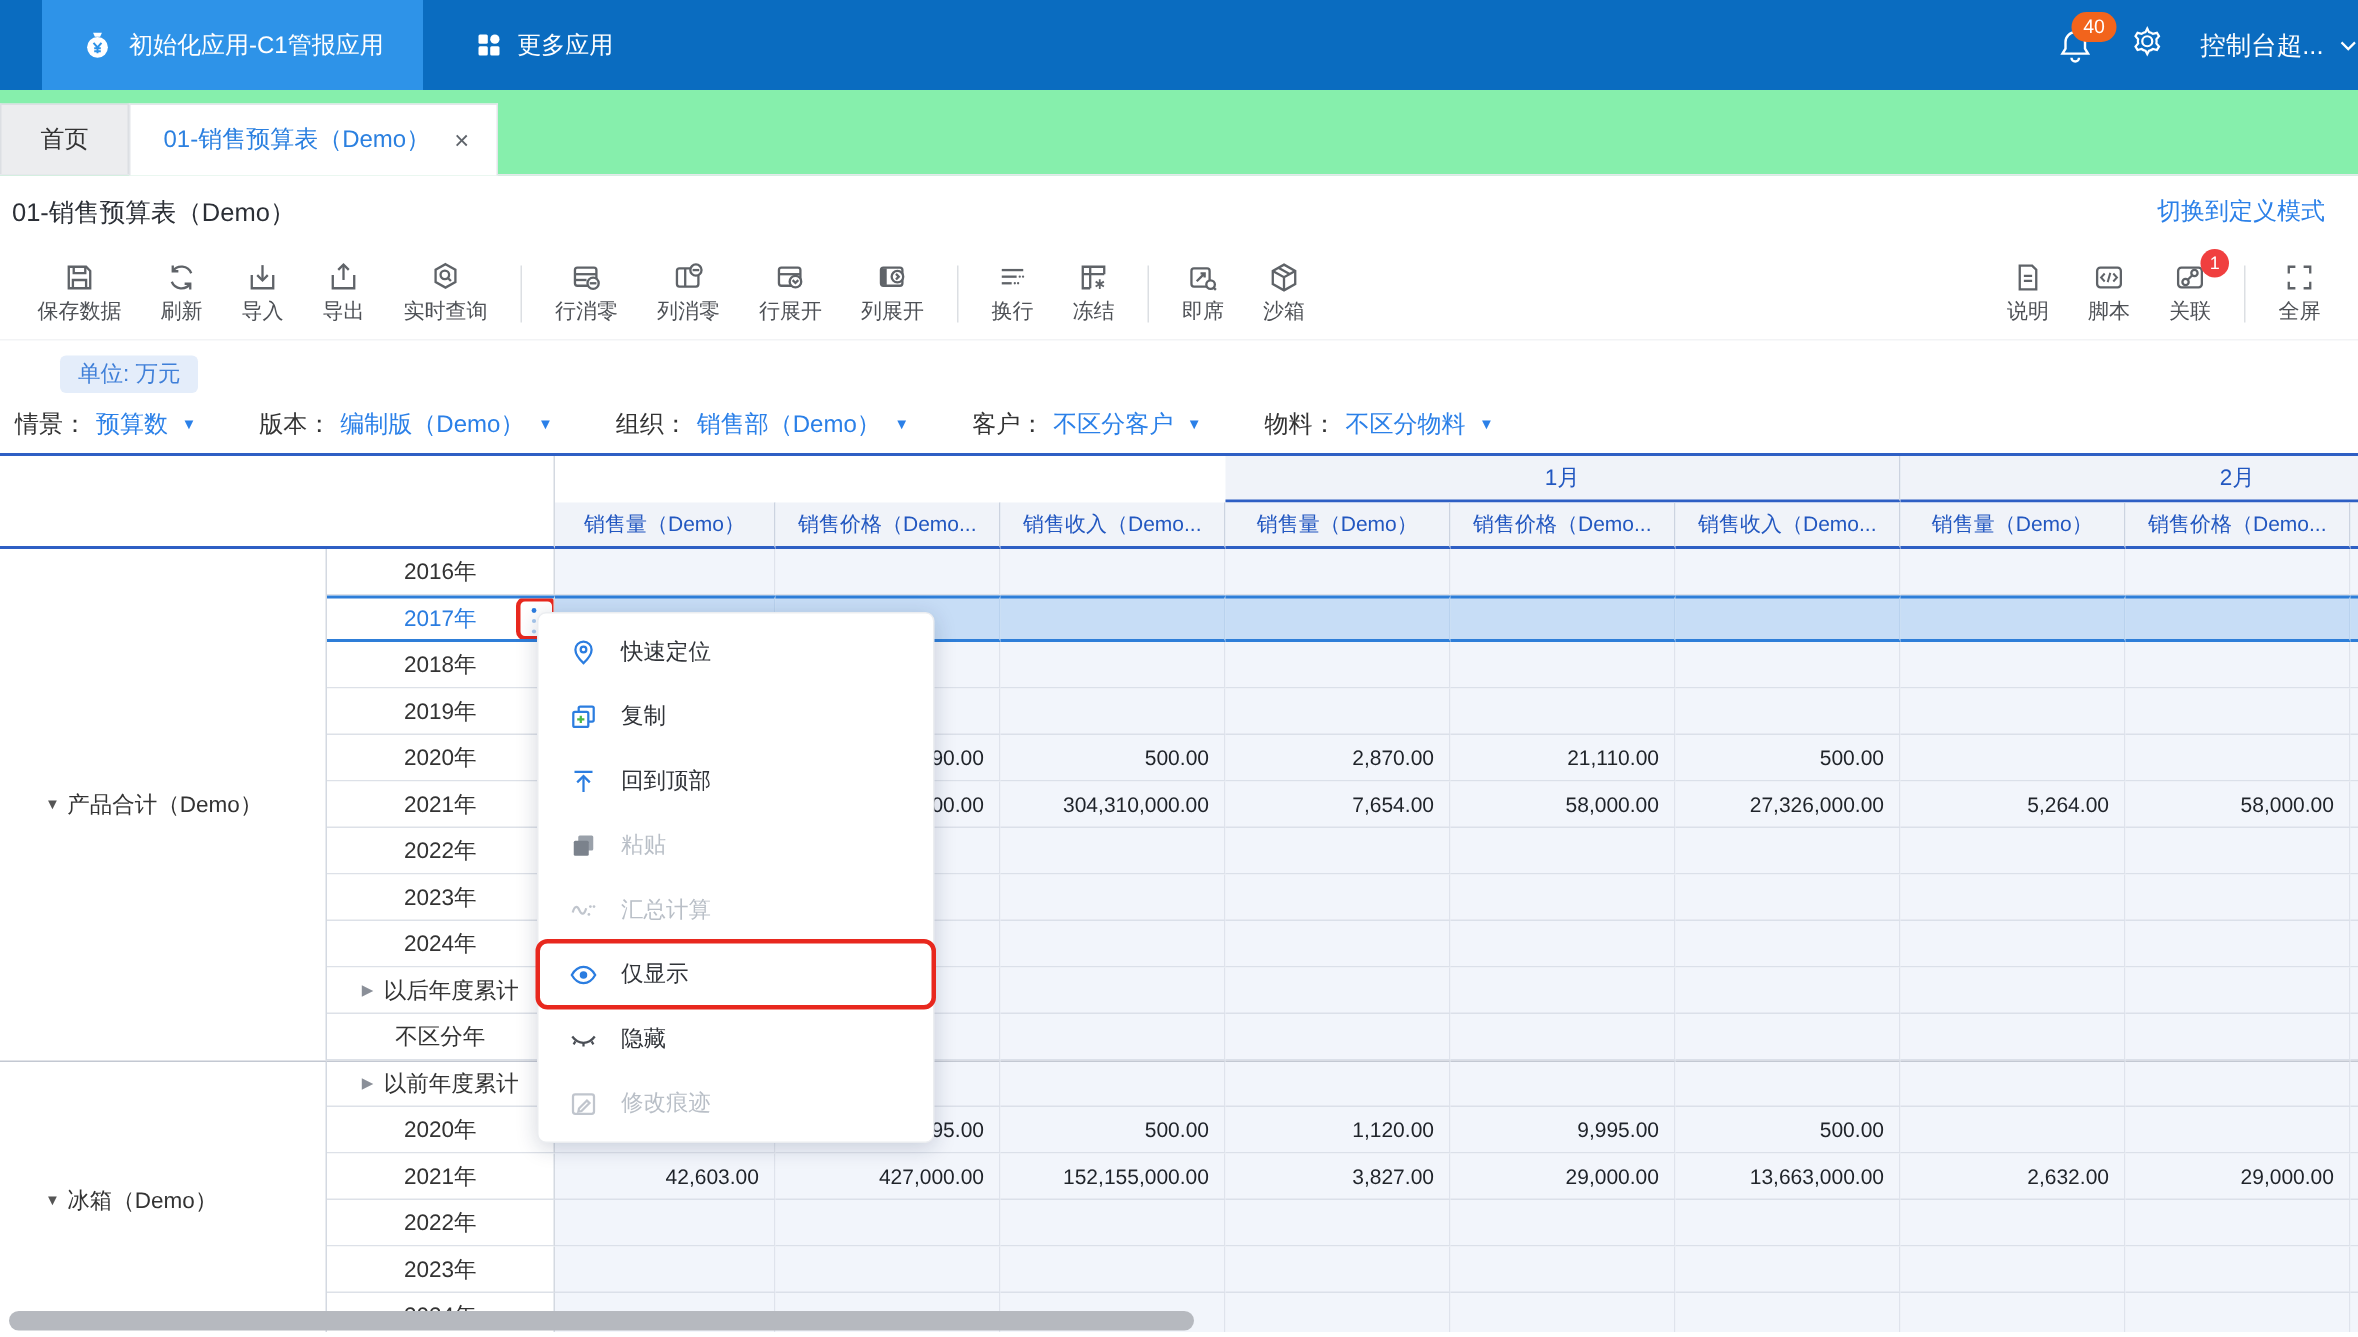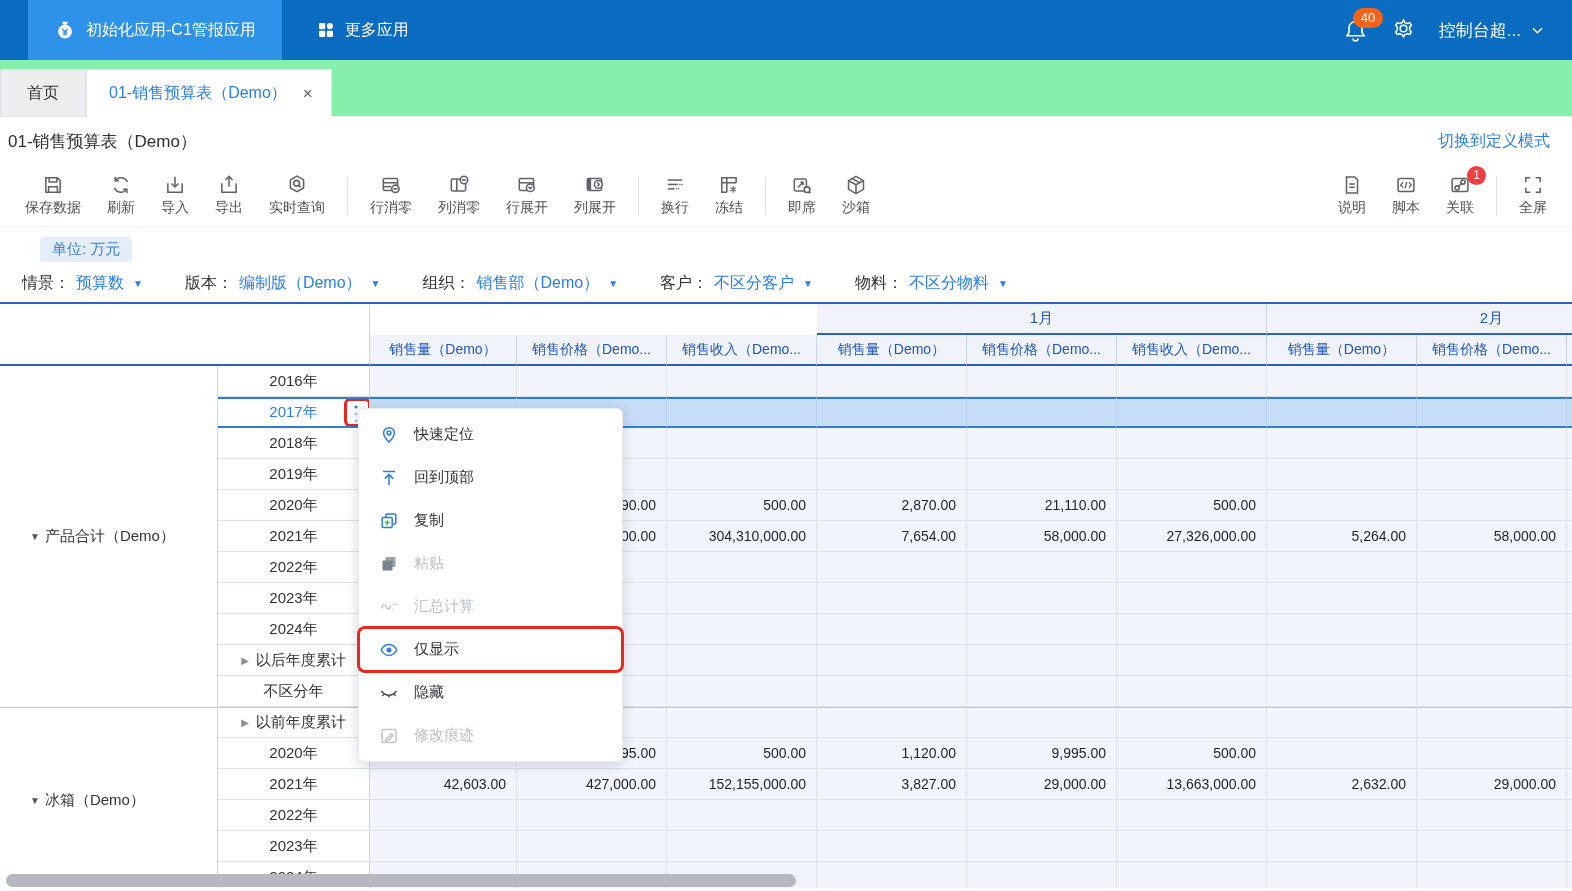--- a/index.html
+++ b/index.html
@@ -4,21 +4,21 @@
 <style>
   * { box-sizing: border-box; margin: 0; padding: 0; }
   html,body { width:1572px; height:891px; overflow:hidden; background:#fff;
     font-family:"Liberation Sans","DejaVu Sans",sans-serif; color:#333; }
   .app { position:relative; width:1572px; height:891px; overflow:hidden; }
 
   
   .topbar { height:60px; background:#0a6cc0; display:flex; align-items:stretch; color:#fff; }
   .app-tab { margin-left:28px; padding:0 26px; background:#2e93e8; display:flex; align-items:center; gap:10px; font-size:16px; cursor:pointer; }
   .more-apps { margin-left:34px; display:flex; align-items:center; gap:9px; font-size:16px; cursor:pointer; }
-  .topbar-right { margin-left:auto; display:flex; align-items:center; gap:24px; padding-right:28px; }
+  .topbar-right { margin-left:auto; display:flex; align-items:center; gap:24px; }
   .bell-wrap { position:relative; cursor:pointer; display:flex; }
   .notif-badge { position:absolute; top:-10px; left:10px; background:#f2641c; color:#fff; font-size:13px; line-height:20px; padding:0 8px; border-radius:10px; }
   .user-menu { display:flex; align-items:center; gap:10px; font-size:17px; cursor:pointer; }
   .icon { display:inline-flex; align-items:center; justify-content:center; }
 
   
   .tabbar { height:57px; background:#86efac; display:flex; align-items:flex-end; border-bottom:1px solid #e6e8ec; }
   .tab { height:47px; display:flex; align-items:center; padding:0 26px; background:#ecedef; border:1px solid #dcdfe3; border-bottom:none; font-size:16px; color:#333; cursor:pointer; }
   .tab.active { background:#fff; color:#2b80e0; border-color:#e3e6ea; height:48px; margin-bottom:-1px; z-index:2; padding:0 18px 0 22px; }
   .tab-close { margin-left:16px; color:#5f646b; font-size:17px; cursor:pointer; }
@@ -33,21 +33,21 @@
   .tb-left, .tb-right { display:flex; align-items:center; }
   .tb-right { margin-left:auto; }
   .tb-btn { display:flex; flex-direction:column; align-items:center; gap:3px; margin:0 13px; cursor:pointer; position:relative; }
   .tb-label { font-size:14px; color:#4e5156; white-space:nowrap; }
   .tb-divider { width:1px; height:38px; background:#dcdfe3; margin:0 9px; }
   .tb-badge { position:absolute; top:-8px; right:-12px; width:19px; height:19px; background:#f03f3f; color:#fff; border-radius:50%; font-size:12px; line-height:19px; text-align:center; }
 
   
   .unit-row { margin:10px 0 0 40px; height:26px; }
   .unit-badge { display:inline-block; background:#e4edfa; color:#3f7fd8; font-size:15px; padding:3px 12px; border-radius:4px; }
-  .filterbar { height:37px; display:flex; align-items:center; gap:42px; padding-left:22px; font-size:16px; margin-top:2px; }
+  .filterbar { height:37px; display:flex; align-items:center; gap:42px; padding-left:10px; font-size:16px; margin-top:2px; }
   .filter { display:flex; align-items:center; gap:6px; }
   .f-label { color:#333; }
   .f-value { color:#2b80e8; cursor:pointer; display:flex; align-items:center; gap:9px; }
   .f-caret { font-size:10px; color:#2b80e8; }
 
   
   .grid { position:relative; display:grid; width:1572px; height:586px; overflow:hidden;
     grid-template-columns:218px 152px 147px repeat(8,150px); grid-auto-rows:31px;
     border-top:2px solid #2e5fc4; }
   .cell { overflow:hidden; white-space:nowrap; }
@@ -653,36 +653,36 @@
           <svg viewBox="0 0 20 20" width="20" height="20" fill="none" stroke="#2b7de0" stroke-width="1.5">
             <path d="M10,2.8 c-3,0 -5.4,2.3 -5.4,5.3 0,3.8 5.4,9 5.4,9 s5.4,-5.2 5.4,-9 c0,-3 -2.4,-5.3 -5.4,-5.3 z"></path>
             <circle cx="10" cy="8" r="1.9"></circle>
           </svg>
         </span>
        <span>快速定位</span>
      </div>
       <div class="menu-item ">
        <span class="icon">
           <svg viewBox="0 0 20 20" width="20" height="20" fill="none" stroke="#2b7de0" stroke-width="1.5">
+            <rect x="6.8" y="3" width="10" height="10" rx="1"></rect>
+            <rect x="3.2" y="6.6" width="10" height="10" rx="1" fill="#fff"></rect>
+            <path d="M8.2,9.2 v4.8 M5.8,11.6 h4.8" stroke="#4cb648"></path>
+          </svg>
+        </span>
+       <span>复制</span>
+     </div>
+      <div class="menu-item ">
+       <span class="icon">
+          <svg viewBox="0 0 20 20" width="20" height="20" fill="none" stroke="#2b7de0" stroke-width="1.5">
             <path d="M4,3.5 h12"></path>
             <path d="M10,17 V7"></path>
             <path d="M5.8,10.6 10,6.4 14.2,10.6"></path>
           </svg>
         </span>
        <span>回到顶部</span>
-     </div>
-      <div class="menu-item ">
-       <span class="icon">
-          <svg viewBox="0 0 20 20" width="20" height="20" fill="none" stroke="#2b7de0" stroke-width="1.5">
-            <rect x="6.8" y="3" width="10" height="10" rx="1"></rect>
-            <rect x="3.2" y="6.6" width="10" height="10" rx="1" fill="#fff"></rect>
-            <path d="M8.2,9.2 v4.8 M5.8,11.6 h4.8" stroke="#4cb648"></path>
-          </svg>
-        </span>
-       <span>复制</span>
      </div>
       <div class="menu-item disabled">
        <span class="icon">
           <svg viewBox="0 0 20 20" width="20" height="20" fill="none" stroke="#9aa1aa" stroke-width="1.5">
             <rect x="6.5" y="3" width="10" height="10" rx="1" fill="#9aa1aa" stroke="none"></rect>
             <rect x="3.5" y="6.5" width="10" height="10" rx="1" fill="#7b828c" stroke="none"></rect>
           </svg>
         </span>
        <span>粘贴</span>
      </div>

